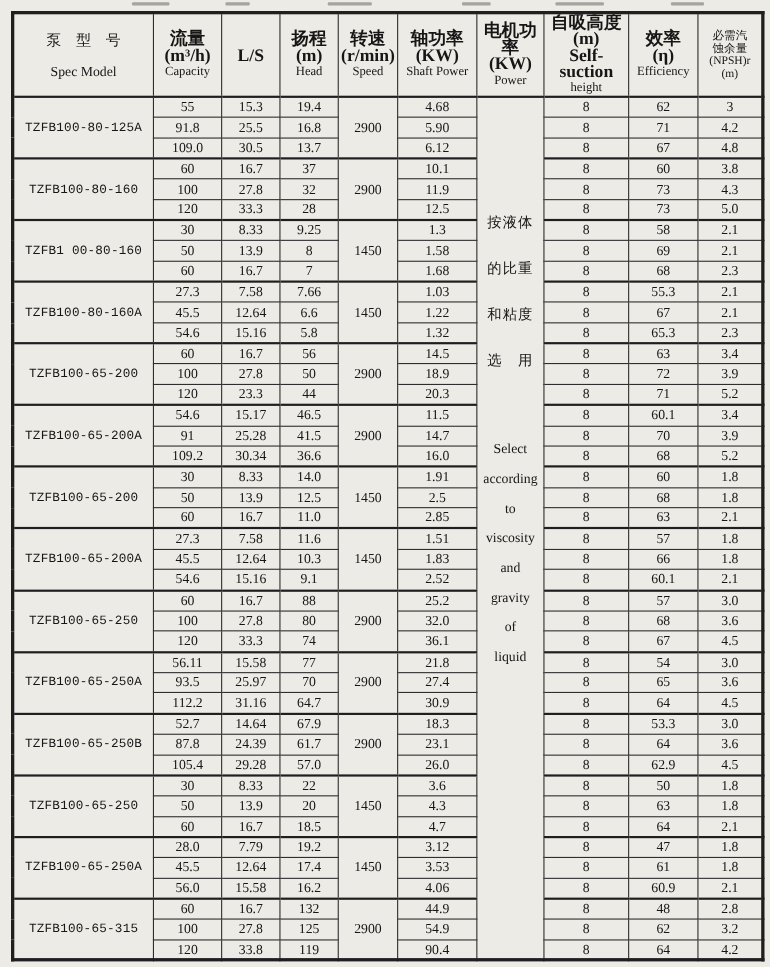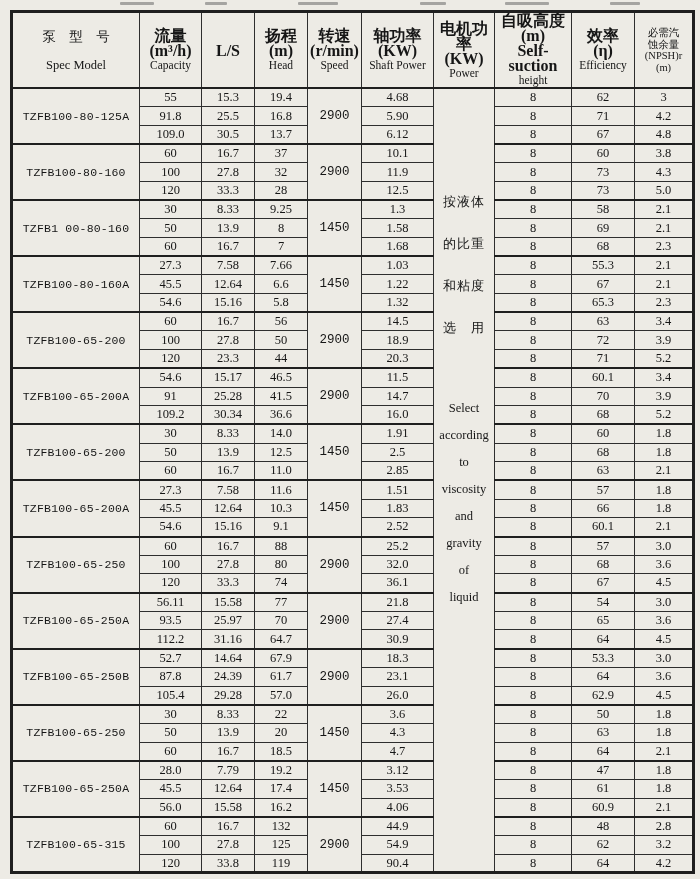--- a/index.html
+++ b/index.html
@@ -34,21 +34,21 @@
   .h-line   { font-size:16px; line-height:15px;font-weight:bold; }
   .h-en     { font-size:11.5px; line-height:14px; }
   .h-model-zh{ font-size:13.5px; letter-spacing:5px; line-height:17px; text-indent:5px;}
   .h-model-en{ font-size:12.5px; line-height:16px;margin-top:12px; }
   .h-npsh   { font-size:10.5px; line-height:11.5px; }
 
   tbody tr{ height:18.7px; }
   tbody td{ font-size:12.5px; }
   tbody tr.gs td{ border-top:2px solid #1f1f1f; }
   td.model{ font-size:11.5px; letter-spacing:.2px;font-family:Liberation Mono, monospace; }
-  td.speed{ font-size:12.5px;font-family:Liberation Mono, monospace; }
+  td.speed{ font-size:12.5px; }
 
   td.power{ vertical-align:top; }
   .power-note{ width:100%; padding-top:92px; }
   .power-zh div{ line-height:42px; font-size:13px; letter-spacing:1px; }
   .power-en{ margin-top:46px; }
   .power-en div{ line-height:27px; font-size:12.5px; }
 
   
   col.c-model{width:128px} col.c-cap{width:62px} col.c-ls{width:53px}
   col.c-head{width:53px}  col.c-speed{width:54px} col.c-shaft{width:72px}

